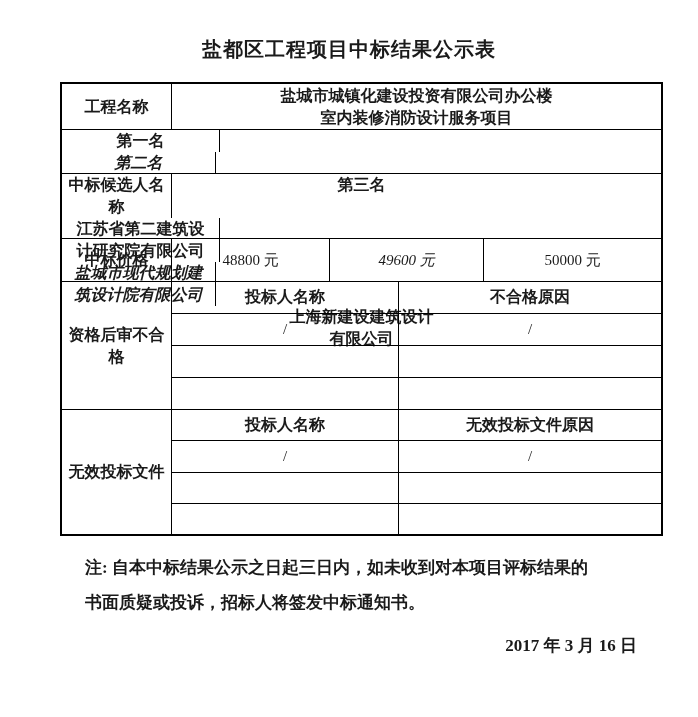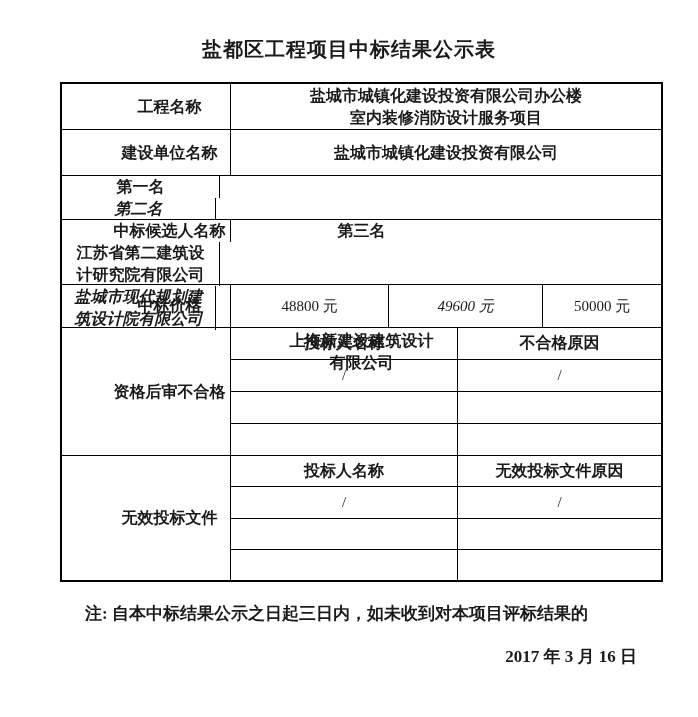--- a/index.html
+++ b/index.html
@@ -48,21 +48,21 @@
     display: flex;
     align-items: center;
     justify-content: center;
     text-align: center;
     font-size: 16px;
     font-weight: bold;
     line-height: 22px;
     white-space: pre-line;
     padding: 0 4px;
   }
-  .label { width: 122px; border-right: 1px solid #000; flex: none; margin-left: 47px; }
+  .label { width: 110px; border-right: 1px solid #000; flex: none; }
   .content { flex: 1; }
   .c2 { width: 158px; border-right: 1px solid #000; flex: none; }
   .c3 { width: 154px; border-right: 1px solid #000; flex: none; font-style: italic; }
   .c4 { flex: 1; }
   .price { font-weight: normal; font-size: 15px; }
   .section-body {
     flex: 1;
     display: flex;
     flex-direction: column;
   }
@@ -105,24 +105,20 @@
   <h1 class="title">盐都区工程项目中标结果公示表</h1>
 
   <div class="btable">
 
     <div class="row r1">
       <div class="cell label">工程名称</div>
       <div class="cell content">盐城市城镇化建设投资有限公司办公楼
 室内装修消防设计服务项目</div>
     </div>
 
-    <div class="row r2">
-      <div class="cell label">建设单位名称</div>
-      <div class="cell content">盐城市城镇化建设投资有限公司</div>
-    </div>
 
     <div class="row r3">
       <div class="cell label"></div>
       <div class="cell c2">第一名</div>
       <div class="cell c3">第二名</div>
       <div class="cell c4">第三名</div>
     </div>
 
     <div class="row r4">
       <div class="cell label">中标候选人名称</div>
@@ -182,17 +178,18 @@
           <div class="subcell sub-left slash"></div>
           <div class="subcell sub-right slash"></div>
         </div>
       </div>
     </div>
 
   </div>
 
   <div class="note">
     <div>注: 自本中标结果公示之日起三日内，如未收到对本项目评标结果的</div>
+    <div>书面质疑或投诉，招标人将签发中标通知书。</div>
   </div>
 
   <div class="date">2017 年 3 月 16 日</div>
 
 </div>
 
 </body></html>

